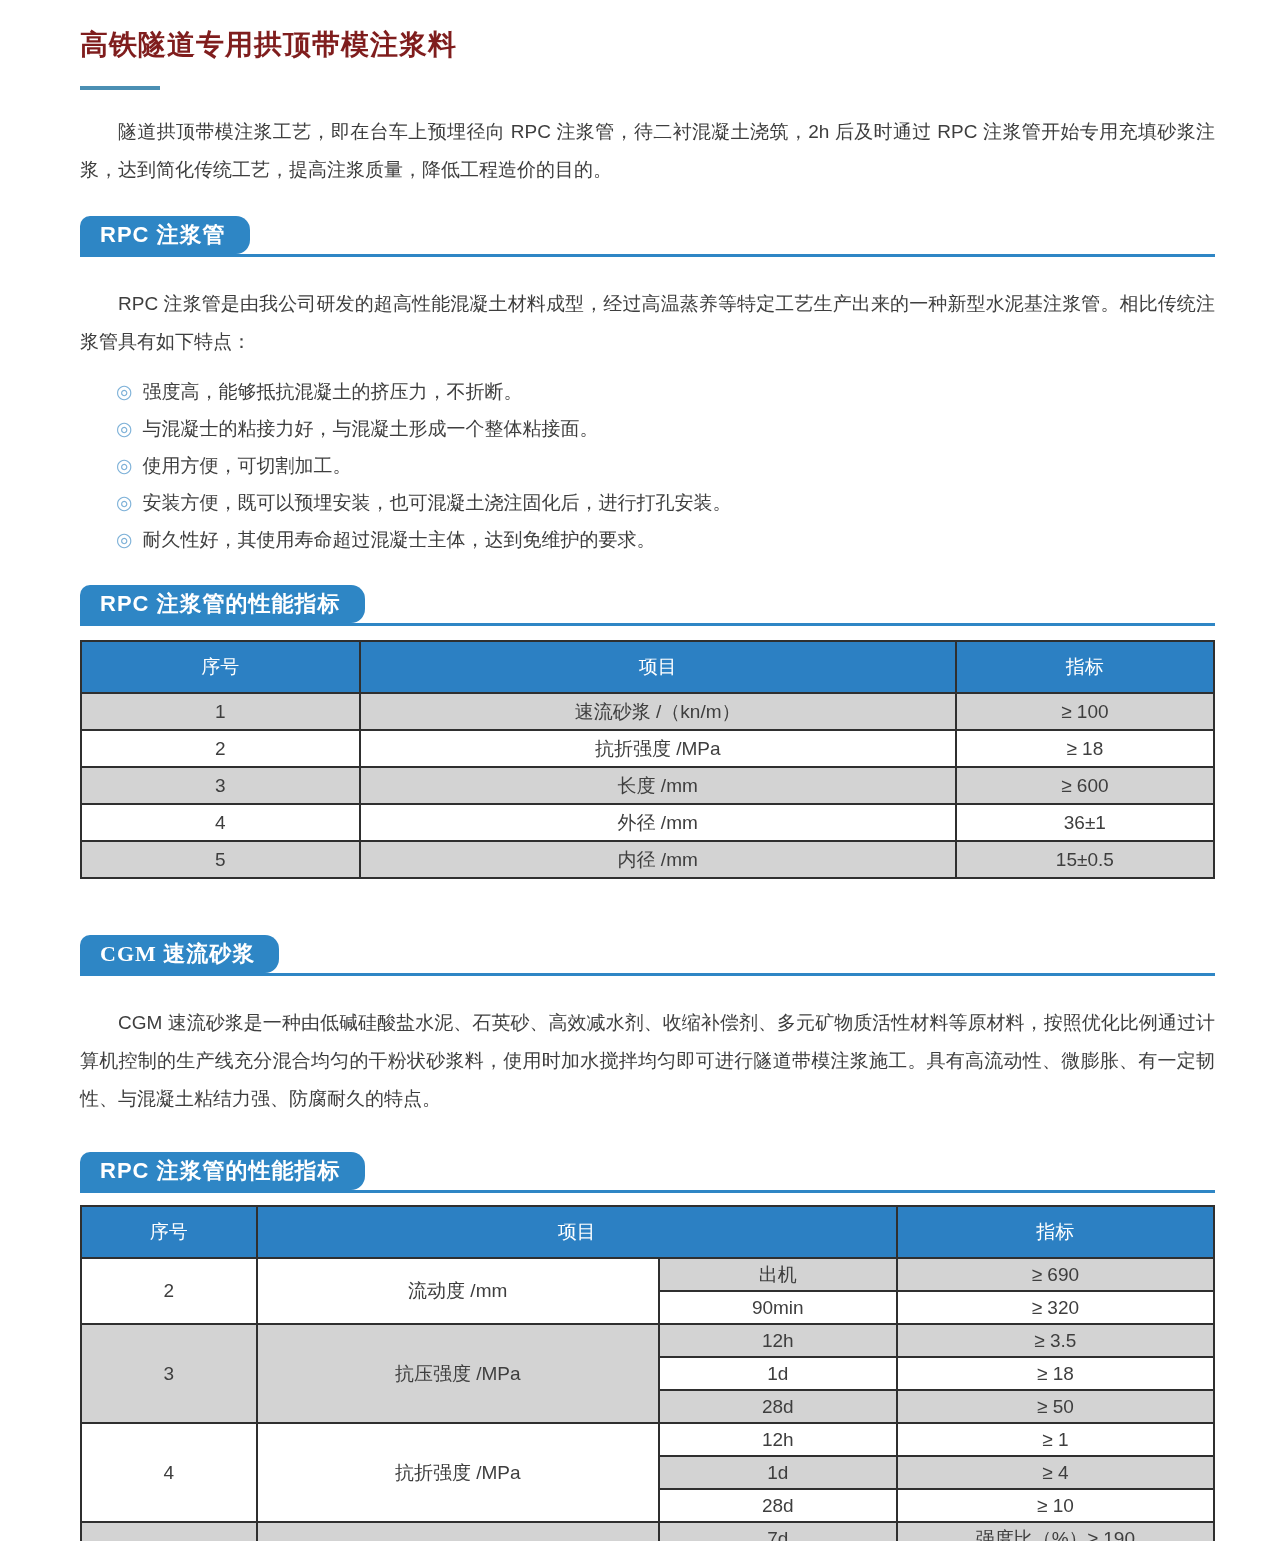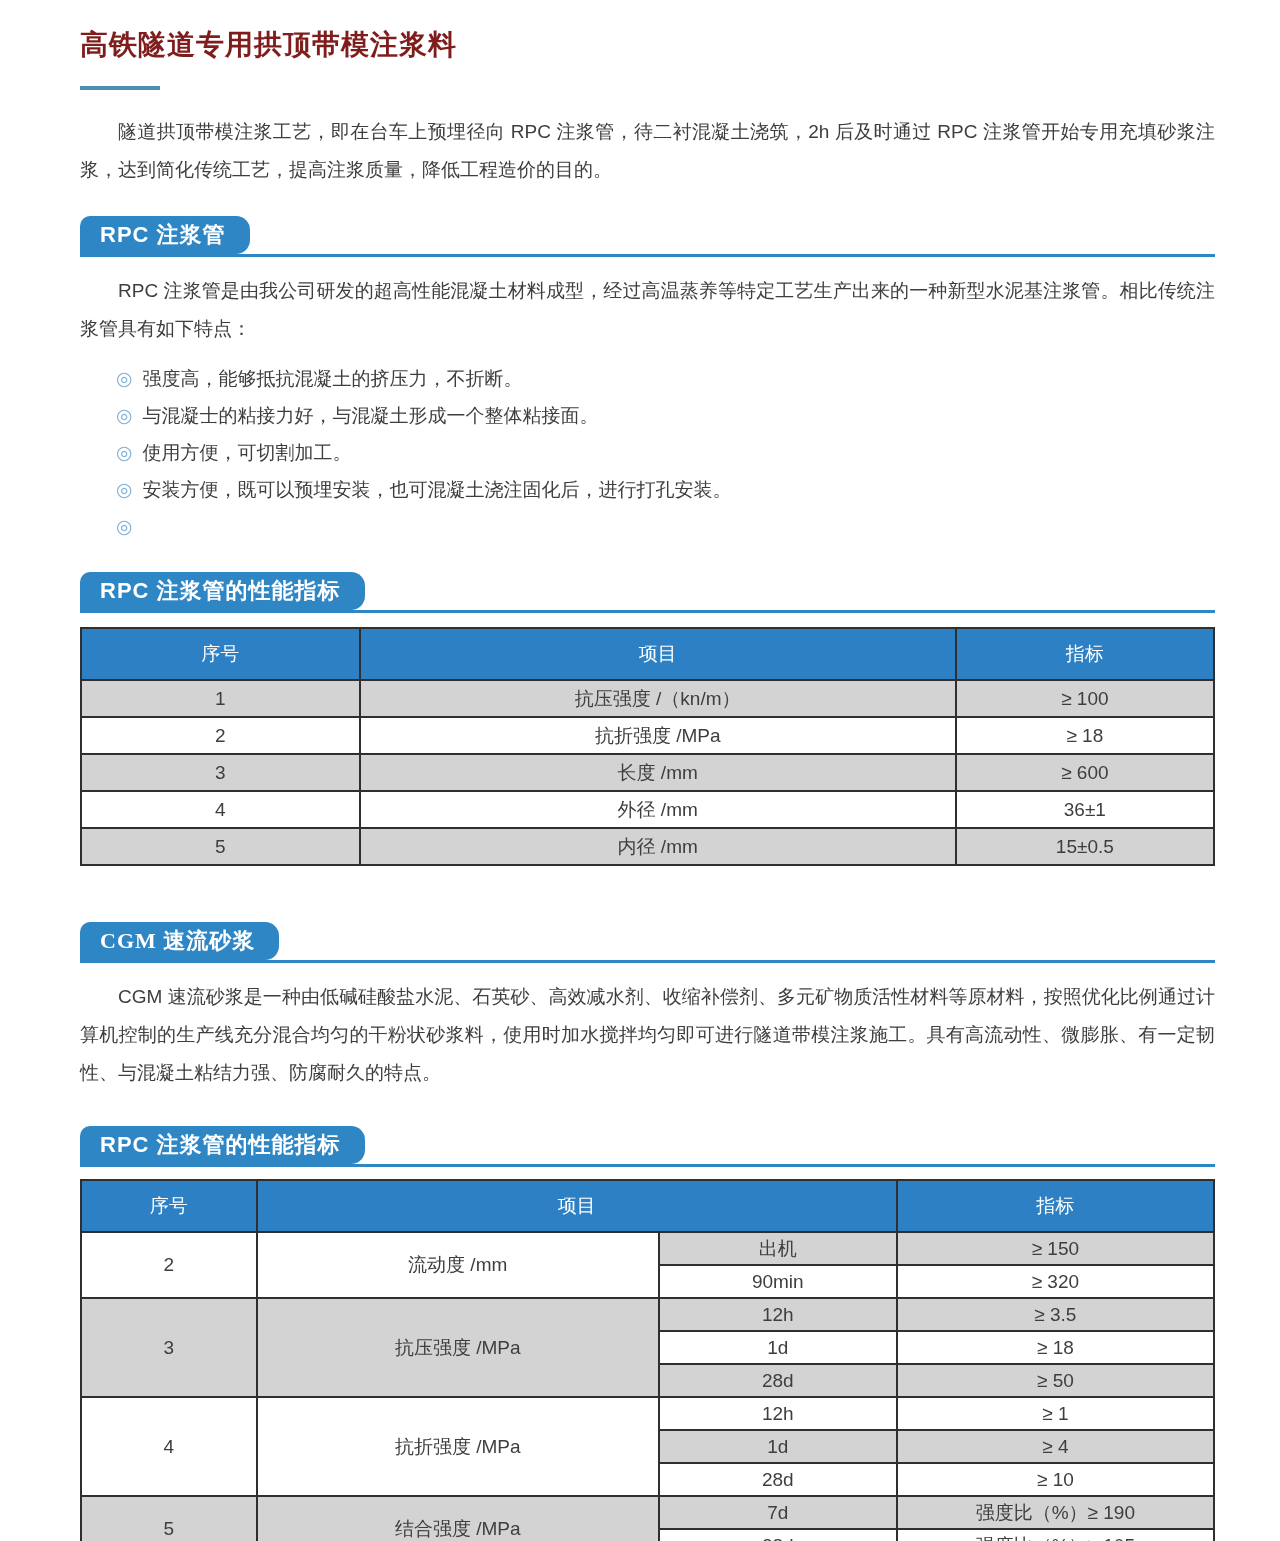--- a/index.html
+++ b/index.html
@@ -47,21 +47,21 @@
     display: inline-block;
     background: #2e86c5;
     color: #ffffff;
     font-size: 22px;
     font-weight: bold;
     line-height: 38px;
     padding: 0 24px 0 20px;
     border-radius: 10px 14px 14px 0;
     letter-spacing: 1px;
   }
-  .after-header { margin-top: 15px; }
+  .after-header { margin-top: 28px; }
   
   .bullet-list {
     list-style: none;
     margin-top: 12px;
     padding-left: 36px;
   }
   .bullet-list li {
     font-size: 19px;
     line-height: 37px;
     display: flex;
@@ -137,20 +137,21 @@
     <li>
       <span class="bullet-icon">◎</span>
       <span>使用方便，可切割加工。</span>
     </li>
     <li>
       <span class="bullet-icon">◎</span>
       <span>安装方便，既可以预埋安装，也可混凝土浇注固化后，进行打孔安装。</span>
     </li>
     <li>
       <span class="bullet-icon">◎</span>
+      <span>耐久性好，其使用寿命超过混凝士主体，达到免维护的要求。</span>
     </li>
   </ul>
 
   <div class="section-header">
     <span class="section-tab">RPC 注浆管的性能指标</span>
   </div>
 
   <table class="perf-table-1">
     <colgroup>
         <col class="c1">
@@ -160,21 +161,21 @@
     <thead>
       <tr>
         <th>序号</th>
         <th>项目</th>
         <th>指标</th>
       </tr>
     </thead>
     <tbody>
       <tr>
         <td class="g">1</td>
-        <td class="g">抗压强度 /（kn/m）</td>
+        <td class="g">速流砂浆 /（kn/m）</td>
         <td class="g">≥ 100</td>
       </tr>
       <tr>
         <td class="w">2</td>
         <td class="w">抗折强度 /MPa</td>
         <td class="w">≥ 18</td>
       </tr>
       <tr>
         <td class="g">3</td>
         <td class="g">长度 /mm</td>
@@ -215,21 +216,21 @@
         <th colspan="2">项目</th>
         <th>指标</th>
       </tr>
     </thead>
     <tbody>
 
       <tr>
         <td rowspan="2" class="w">2</td>
         <td rowspan="2" class="w">流动度 /mm</td>
         <td class="g">出机</td>
-        <td class="g">≥ 150</td>
+        <td class="g">≥ 690</td>
       </tr>
       <tr>
         <td class="w">90min</td>
         <td class="w">≥ 320</td>
       </tr>
 
       <tr>
         <td rowspan="3" class="g">3</td>
         <td rowspan="3" class="g">抗压强度 /MPa</td>
         <td class="g">12h</td>

